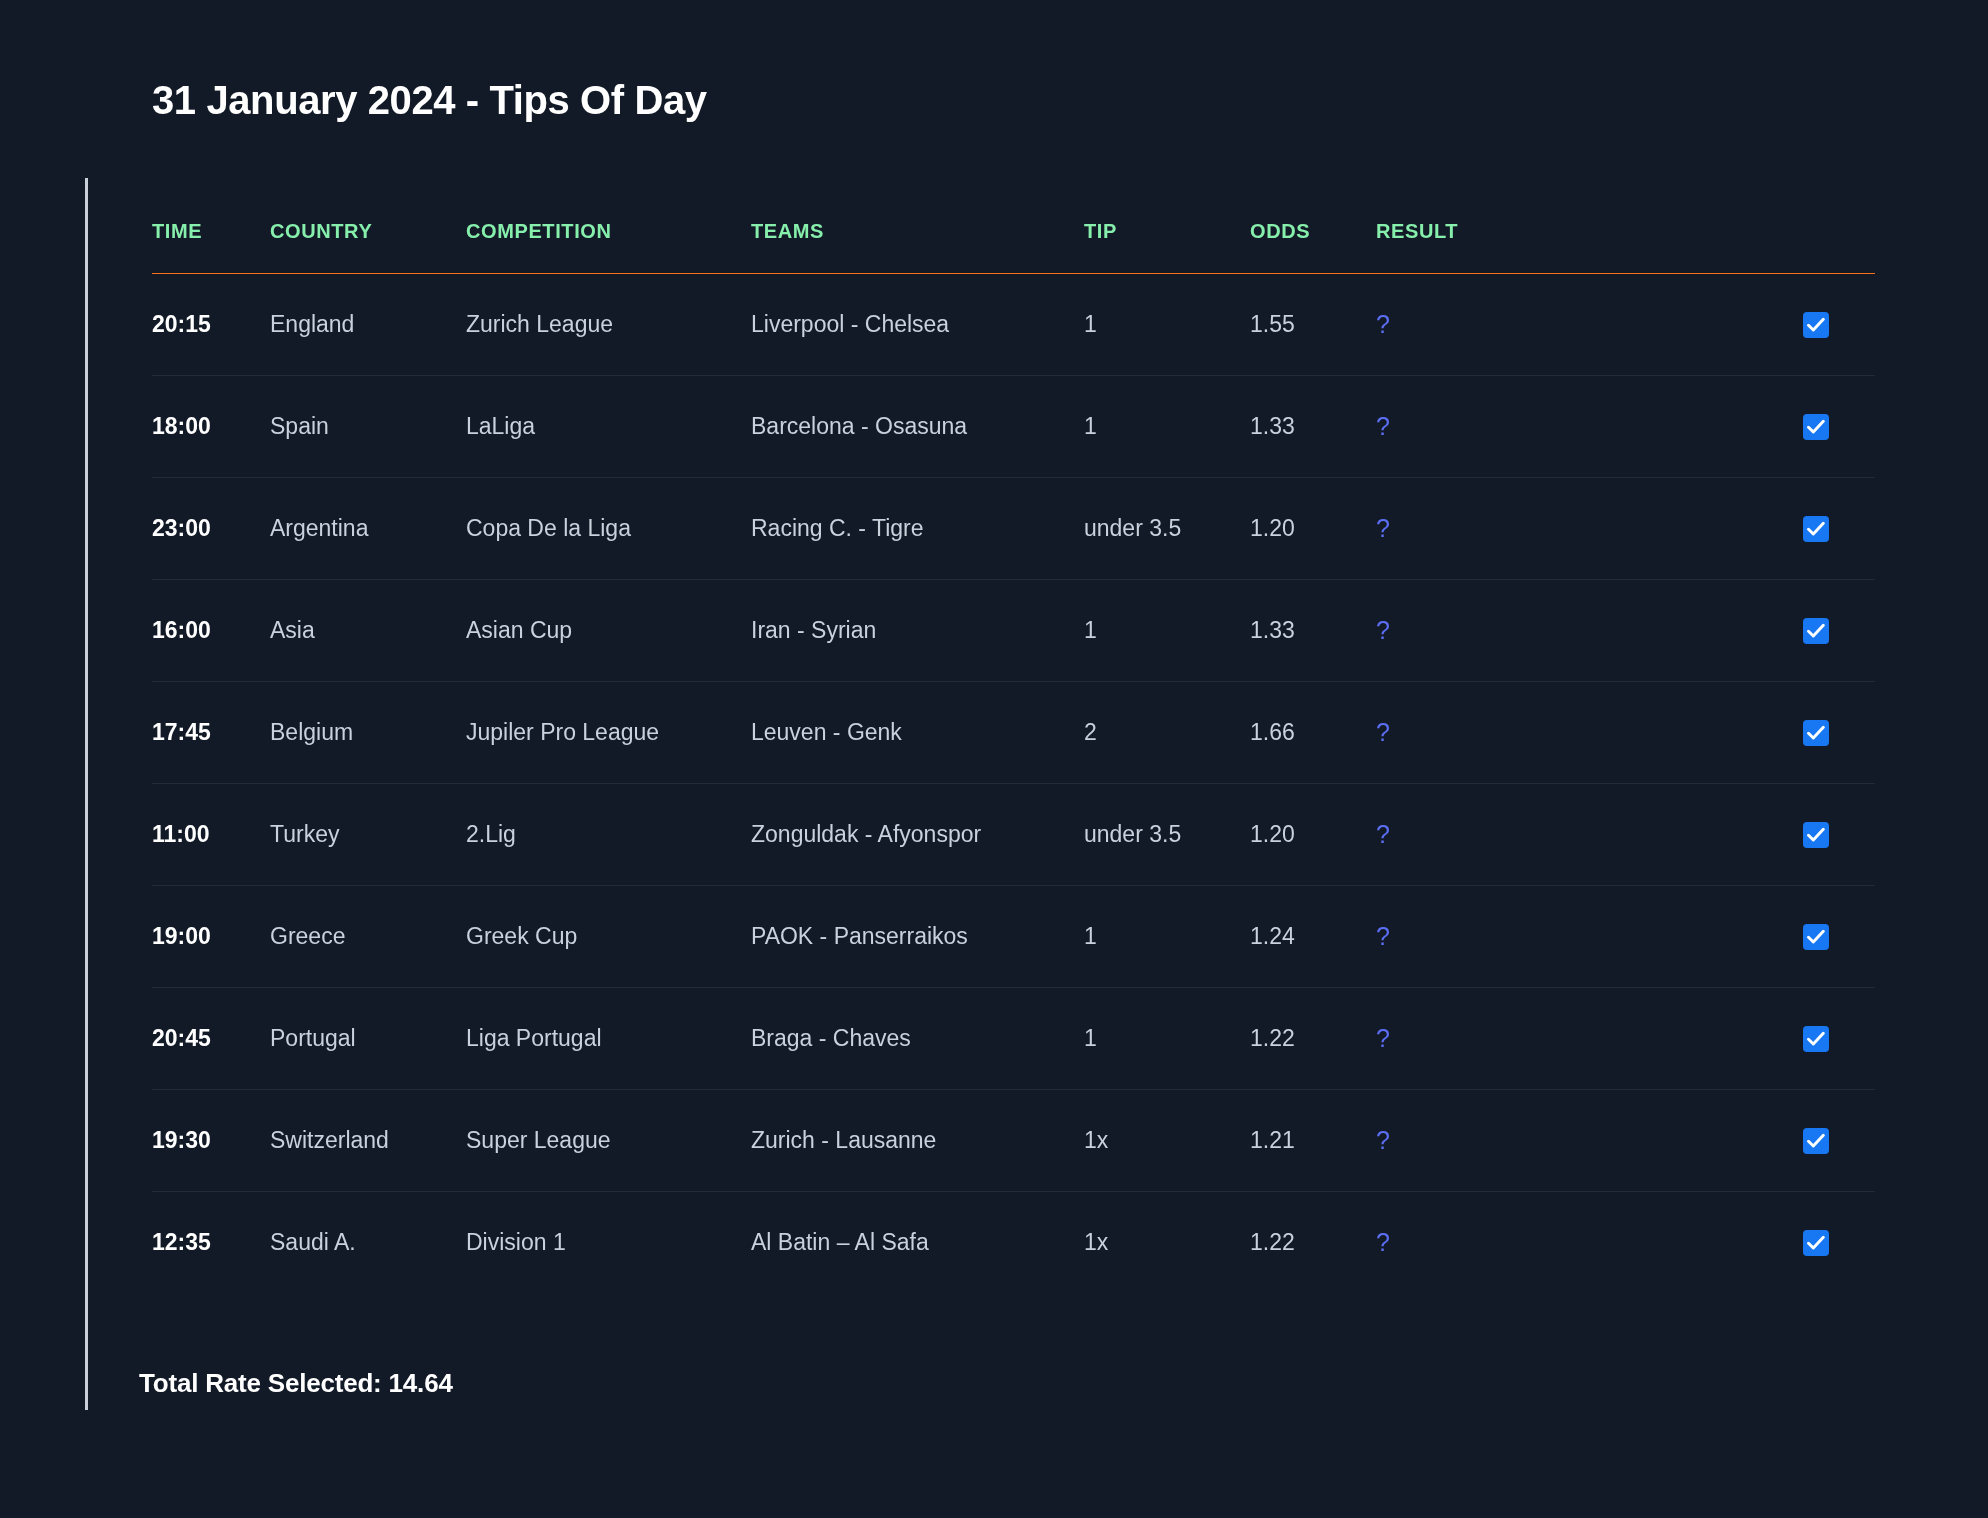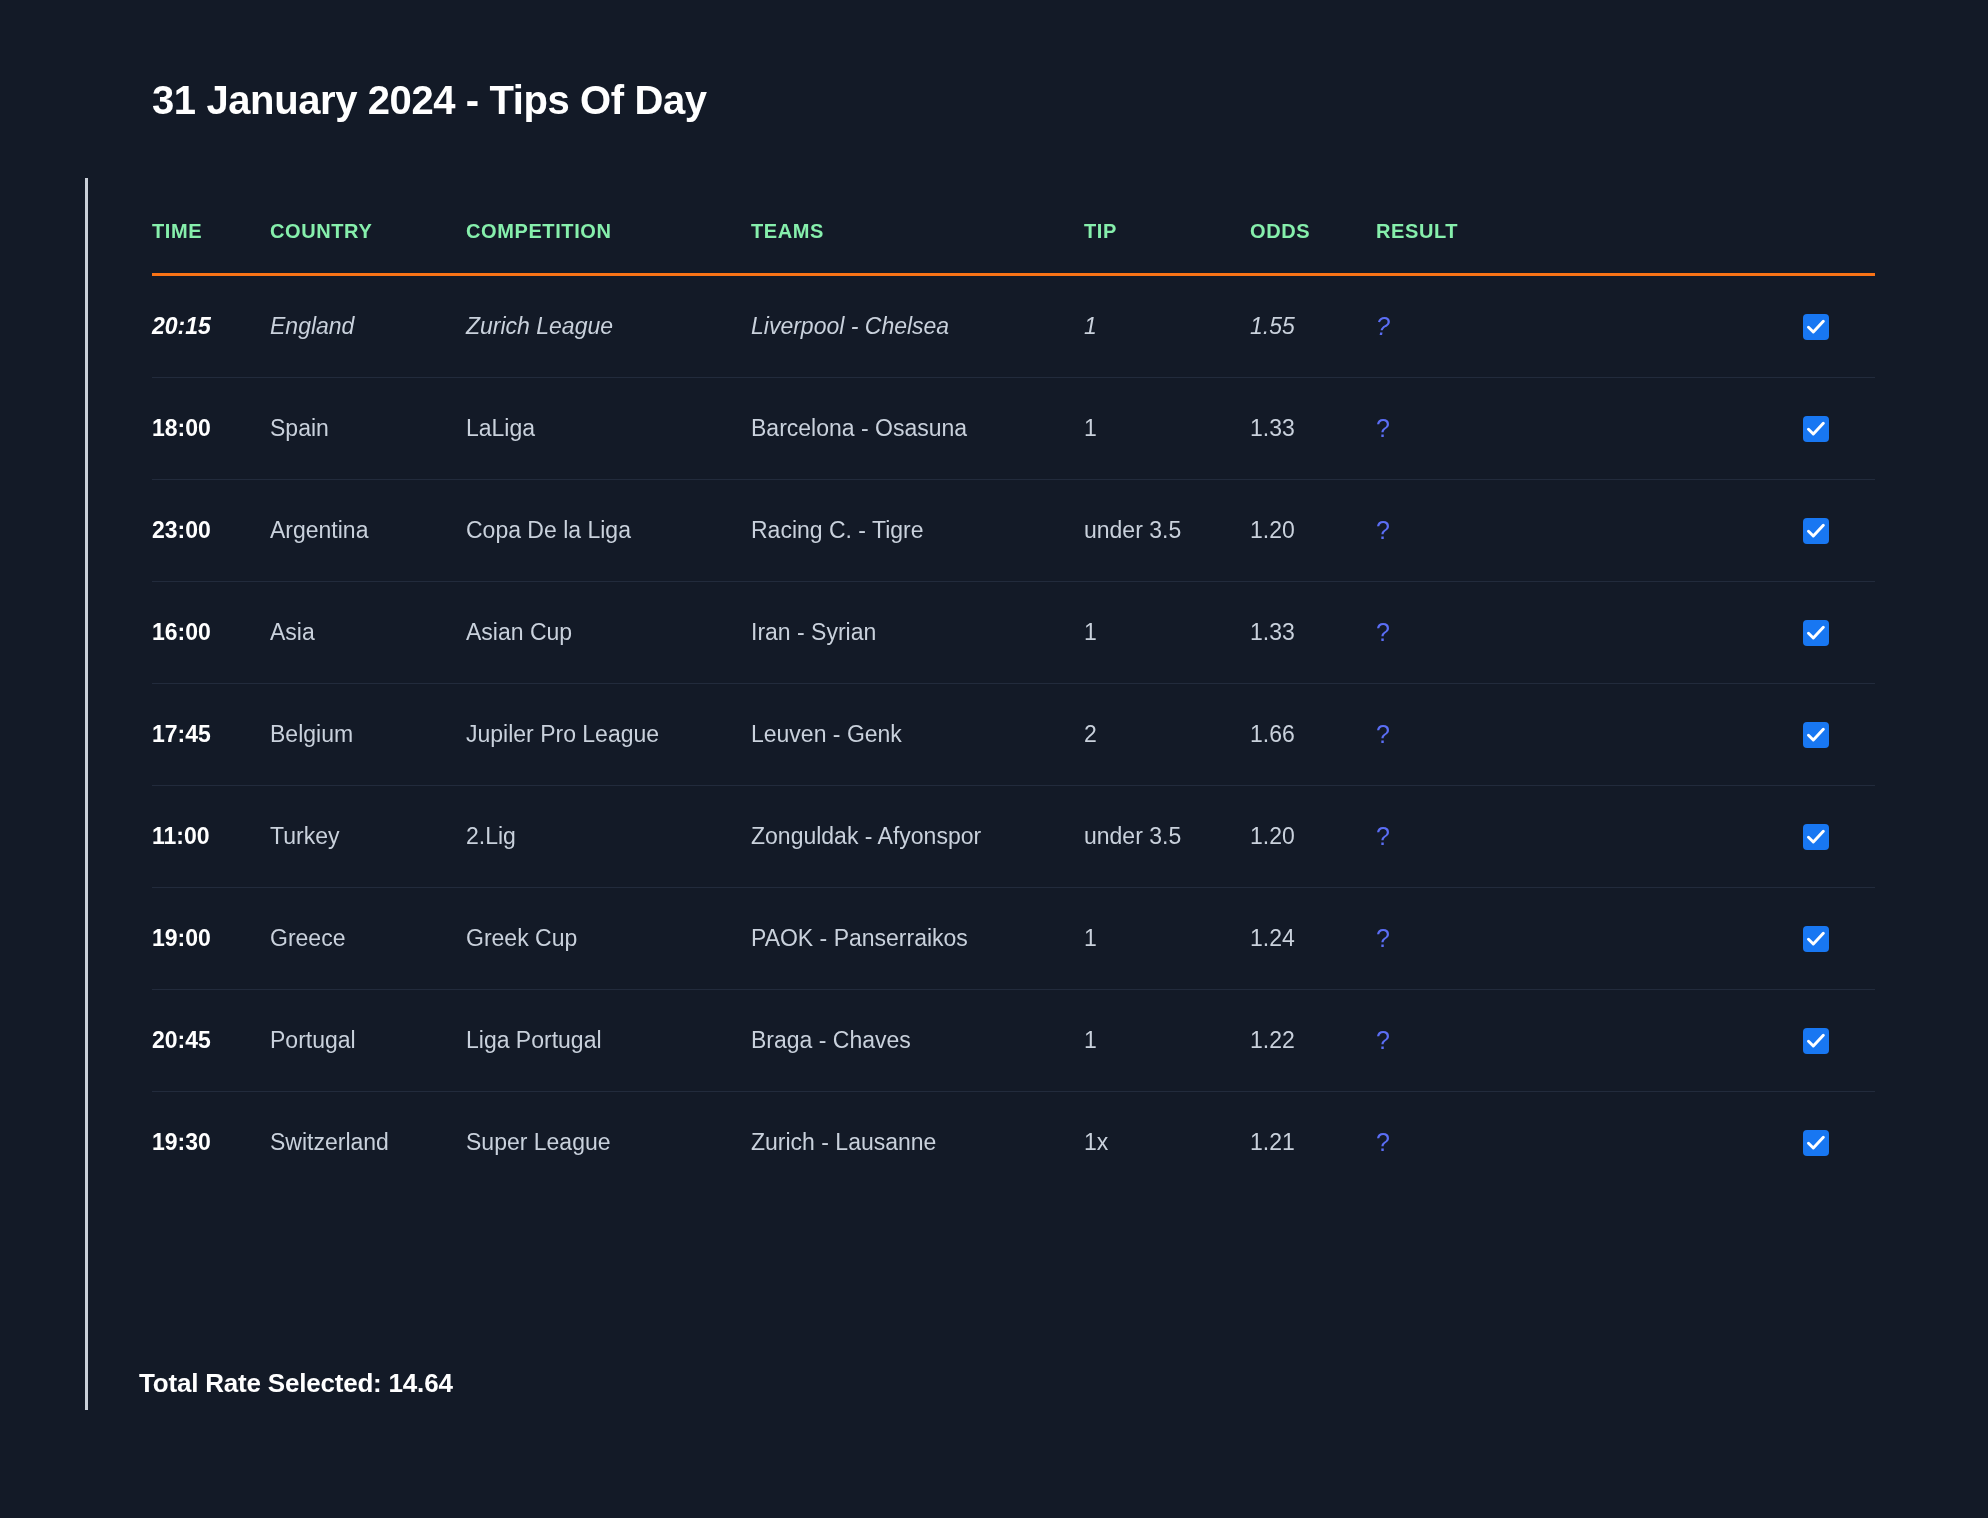--- a/index.html
+++ b/index.html
@@ -69,21 +69,21 @@
     text-align: left;
     font-size: 23px;
     font-weight: 400;
     color: #c9d1dc;
     padding: 36px 0 36px 0;
     vertical-align: middle;
     white-space: nowrap;
     border-top: 1px solid #222b3c;
   }
 
-  .tips-table tbody tr:first-child td { border-top: 3px solid #f97316; font-style: italic; }
+  .tips-table tbody tr:first-child td { border-top: 1px solid #f97316; }
 
   td.cell-time {
     color: #ffffff;
     font-weight: 700;
   }
 
   
   col.c-time        { width: 118px; }
   col.c-country     { width: 196px; }
   col.c-competition { width: 285px; }
@@ -265,19 +265,31 @@
             <td class="cell-country">Switzerland</td>
             <td class="cell-competition">Super League</td>
             <td class="cell-teams">Zurich - Lausanne</td>
             <td class="cell-tip">1x</td>
             <td class="cell-odds">1.21</td>
             <td class="cell-result"><span class="result-mark">?</span></td>
             <td class="cell-check"><span class="checkbox"><svg viewBox="0 0 18 16" aria-hidden="true">
                   <path d="M1.5 8.2 L6.3 13 L16.3 2.2" fill="none" stroke="#ffffff" stroke-width="2.9" stroke-linecap="round" stroke-linejoin="round"></path>
                 </svg></span></td>
           </tr>
+          <tr>
+            <td class="cell-time">12:35</td>
+            <td class="cell-country">Saudi A.</td>
+            <td class="cell-competition">Division 1</td>
+            <td class="cell-teams">Al Batin – Al Safa</td>
+            <td class="cell-tip">1x</td>
+            <td class="cell-odds">1.22</td>
+            <td class="cell-result"><span class="result-mark">?</span></td>
+            <td class="cell-check"><span class="checkbox"><svg viewBox="0 0 18 16" aria-hidden="true">
+                  <path d="M1.5 8.2 L6.3 13 L16.3 2.2" fill="none" stroke="#ffffff" stroke-width="2.9" stroke-linecap="round" stroke-linejoin="round"></path>
+                </svg></span></td>
+          </tr>
         </tbody>
     </table>
   </div>
 
   <div class="total-rate">Total Rate Selected: 14.64</div>
 
 </div>
 
 </body></html>

